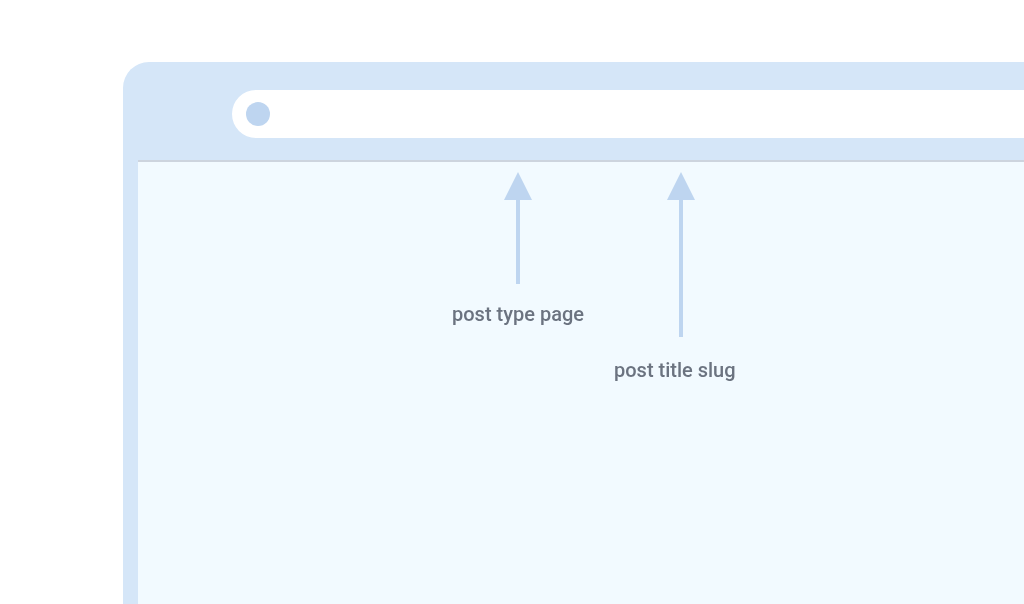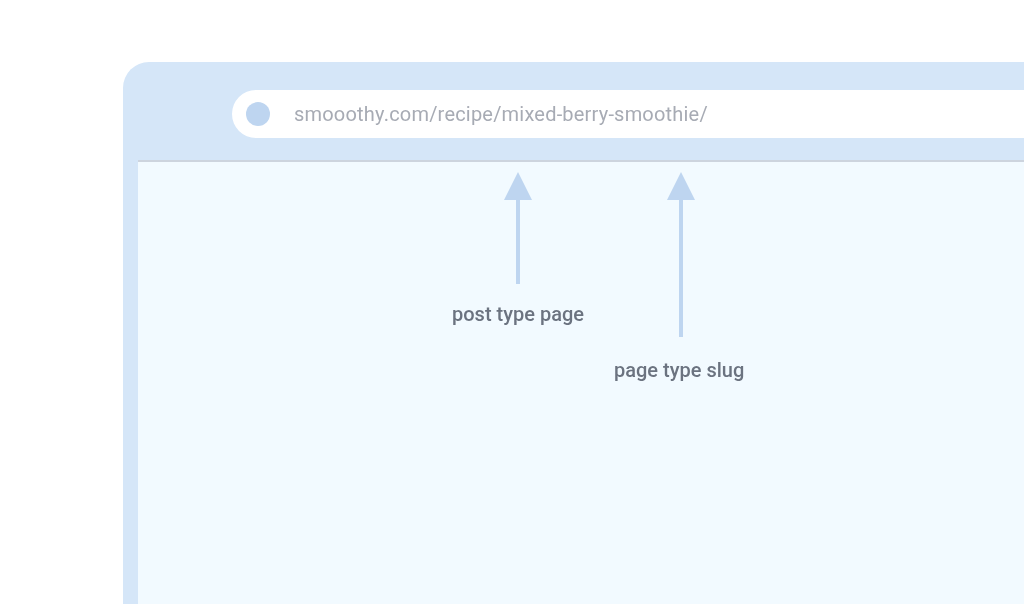--- a/index.html
+++ b/index.html
@@ -69,30 +69,29 @@
 </style>
 </head>
 <body>
 
 <div class="browser-window"></div>
 
 <div class="content-area"></div>
 
 <div class="address-bar">
   <div class="address-dot"></div>
-  <span class="url-text">smooothy.com/recipe/mixed-berry-smoothie/</span>
 </div>
 
 <div class="arrow" style="left:498px; top:172px;">
   <svg width="40" height="112" viewBox="0 0 40 112">
     <line x1="20" y1="22" x2="20" y2="112" stroke="#bed5f0" stroke-width="4"></line>
     <polygon points="20,0 6,28 34,28" fill="#bed5f0"></polygon>
   </svg>
 </div>
 <div class="label" style="left:452px; top:302px;">post type page</div>
 
 <div class="arrow" style="left:661px; top:172px;">
   <svg width="40" height="165" viewBox="0 0 40 165">
     <line x1="20" y1="22" x2="20" y2="165" stroke="#bed5f0" stroke-width="4"></line>
     <polygon points="20,0 6,28 34,28" fill="#bed5f0"></polygon>
   </svg>
 </div>
-<div class="label" style="left:614px; top:358px;">page type slug</div>
+<div class="label" style="left:614px; top:358px;">post title slug</div>
 
 </body></html>

